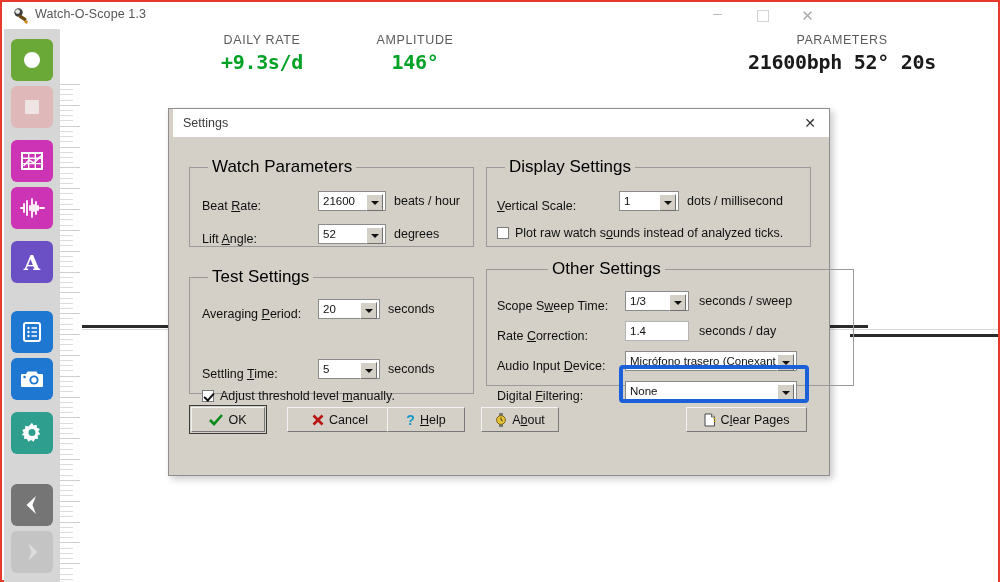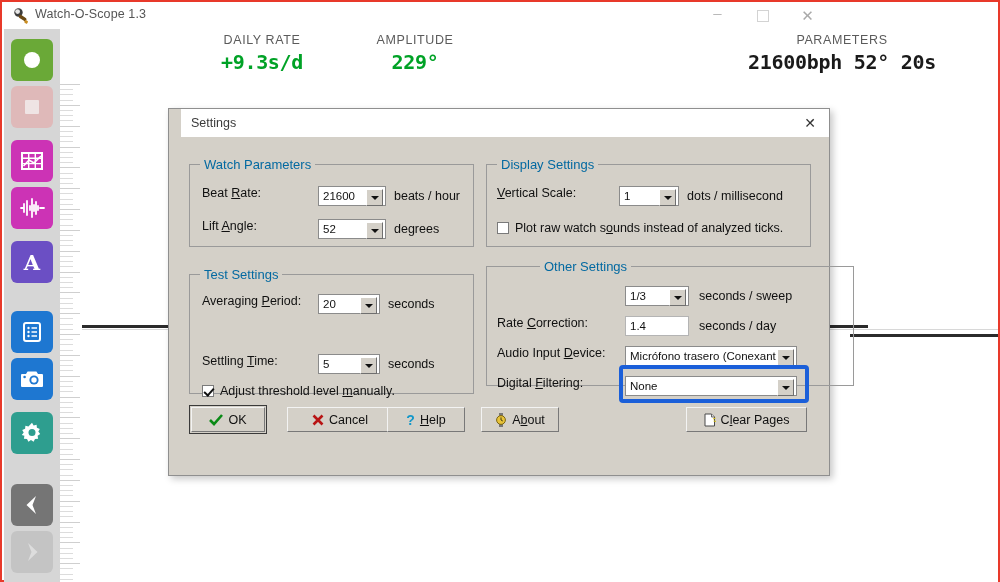--- a/index.html
+++ b/index.html
@@ -43,37 +43,37 @@
   .ruler{position:absolute;left:0;top:0;width:22px;height:500px;}
   .ruler i{position:absolute;left:0;height:1px;background:#dcdcdc;display:block;}
   .ruler i.maj{background:#cfcfcf;}
   .trace{position:absolute;height:3px;background:#2b2b2b;}
   .trace.faint{height:1px;background:#d8d8d8;}
 
   
   .dialog{position:absolute;left:166px;top:106px;width:660px;height:366px;
           background:#d4d0c8;border:1px solid #8f8f8f;
           box-shadow:3px 3px 7px rgba(0,0,0,.22);}
-  .dlg-title{position:absolute;left:12px;top:0;right:0;height:28px;background:#ffffff;
+  .dlg-title{position:absolute;left:4px;top:0;right:0;height:28px;background:#ffffff;
              border-bottom:2px solid #4d7c0f;}
   .dlg-title .t{position:absolute;left:10px;top:7px;font-size:12.5px;color:#3b3b3b;}
   .dlg-close{position:absolute;right:0;top:0;width:38px;height:28px;display:flex;
              align-items:center;justify-content:center;font-size:14px;color:#333;}
   .dlg-body{position:absolute;left:0;top:28px;right:0;bottom:0;background:#d4d0c8;}
 
   fieldset.grp{position:absolute;margin:0;padding:0;border:1px solid #9a9a9a;
                border-top-color:#9a9a9a;background:transparent;}
-  fieldset.grp legend{font-size:13px;color:#0369a1;padding:0 4px;margin-left:10px;}
+  fieldset.grp legend{font-size:17px;color:#000000;padding:0 4px;margin-left:18px;}
 
   #grp-watch{left:20px;top:20px;width:283px;height:88px;}
   #grp-display{left:317px;top:20px;width:323px;height:88px;}
   #grp-test{left:20px;top:130px;width:283px;height:125px;}
   #grp-other{left:317px;top:122px;width:323px;height:125px;padding-left:43px;}
 
-  .row{position:absolute;height:22px;display:flex;align-items:flex-start;}
+  .row{position:absolute;height:22px;display:flex;align-items:flex-end;}
   .lab{font-size:12.5px;color:#101010;white-space:nowrap;}
   .lab u{text-decoration:underline;}
   .unit{font-size:12.5px;color:#101010;white-space:nowrap;}
 
   .combo{position:relative;height:20px;background:#fff;border:1px solid #8b8b8b;
          box-sizing:border-box;display:flex;align-items:center;}
   .combo .cv{font-size:11.5px;color:#111;padding-left:4px;white-space:nowrap;overflow:hidden;}
   .combo .arrow{position:absolute;right:2px;top:2px;width:15px;height:15px;
                 background:#d4d0c8;border:1px solid #fff;border-right-color:#6f6f6f;
                 border-bottom-color:#6f6f6f;display:flex;align-items:center;justify-content:center;}
@@ -123,21 +123,21 @@
     </div>
   </div>
 
   <div class="stats">
     <div class="stat" id="stat-daily">
       <div class="lbl">DAILY RATE</div>
       <div class="val" style="color: rgb(0, 162, 38);">+9.3s/d</div>
     </div>
     <div class="stat" id="stat-amp">
       <div class="lbl">AMPLITUDE</div>
-      <div class="val" style="color: rgb(0, 162, 38);">229°</div>
+      <div class="val" style="color: rgb(0, 162, 38);">146°</div>
     </div>
     <div class="stat params" id="stat-params">
       <div class="lbl">PARAMETERS</div>
       <div class="val" style="color: rgb(26, 26, 26);">21600bph 52° 20s</div>
     </div>
   </div>
 
   <div class="sidebar" id="sidebar">
       <div class="sb-btn" style="top: 10px; background: rgb(106, 169, 55);">
         <span>
@@ -394,20 +394,23 @@
 
         <div class="chk" style="left:12px;top:102px;">
           <span class="box on"></span>
           <span class="lab">Adjust threshold level <u>m</u>anually.</span>
         </div>
       </fieldset>
 
       <fieldset class="grp" id="grp-other">
         <legend>Other Settings</legend>
 
+        <div class="row" style="left:10px;top:12px;">
+          <span class="lab">Scope S<u>w</u>eep Time:</span>
+        </div>
         <div class="combo" style="position:absolute;left:138px;top:12px;width:64px;">
           <span class="cv">1/3</span>
           <span class="arrow"></span>
         </div>
         <span class="unit" style="position:absolute;left:212px;top:15px;">seconds / sweep</span>
 
         <div class="row" style="left:10px;top:42px;">
           <span class="lab">Rate <u>C</u>orrection:</span>
         </div>
         <div class="txtin" style="position:absolute;left:138px;top:42px;width:64px;">

